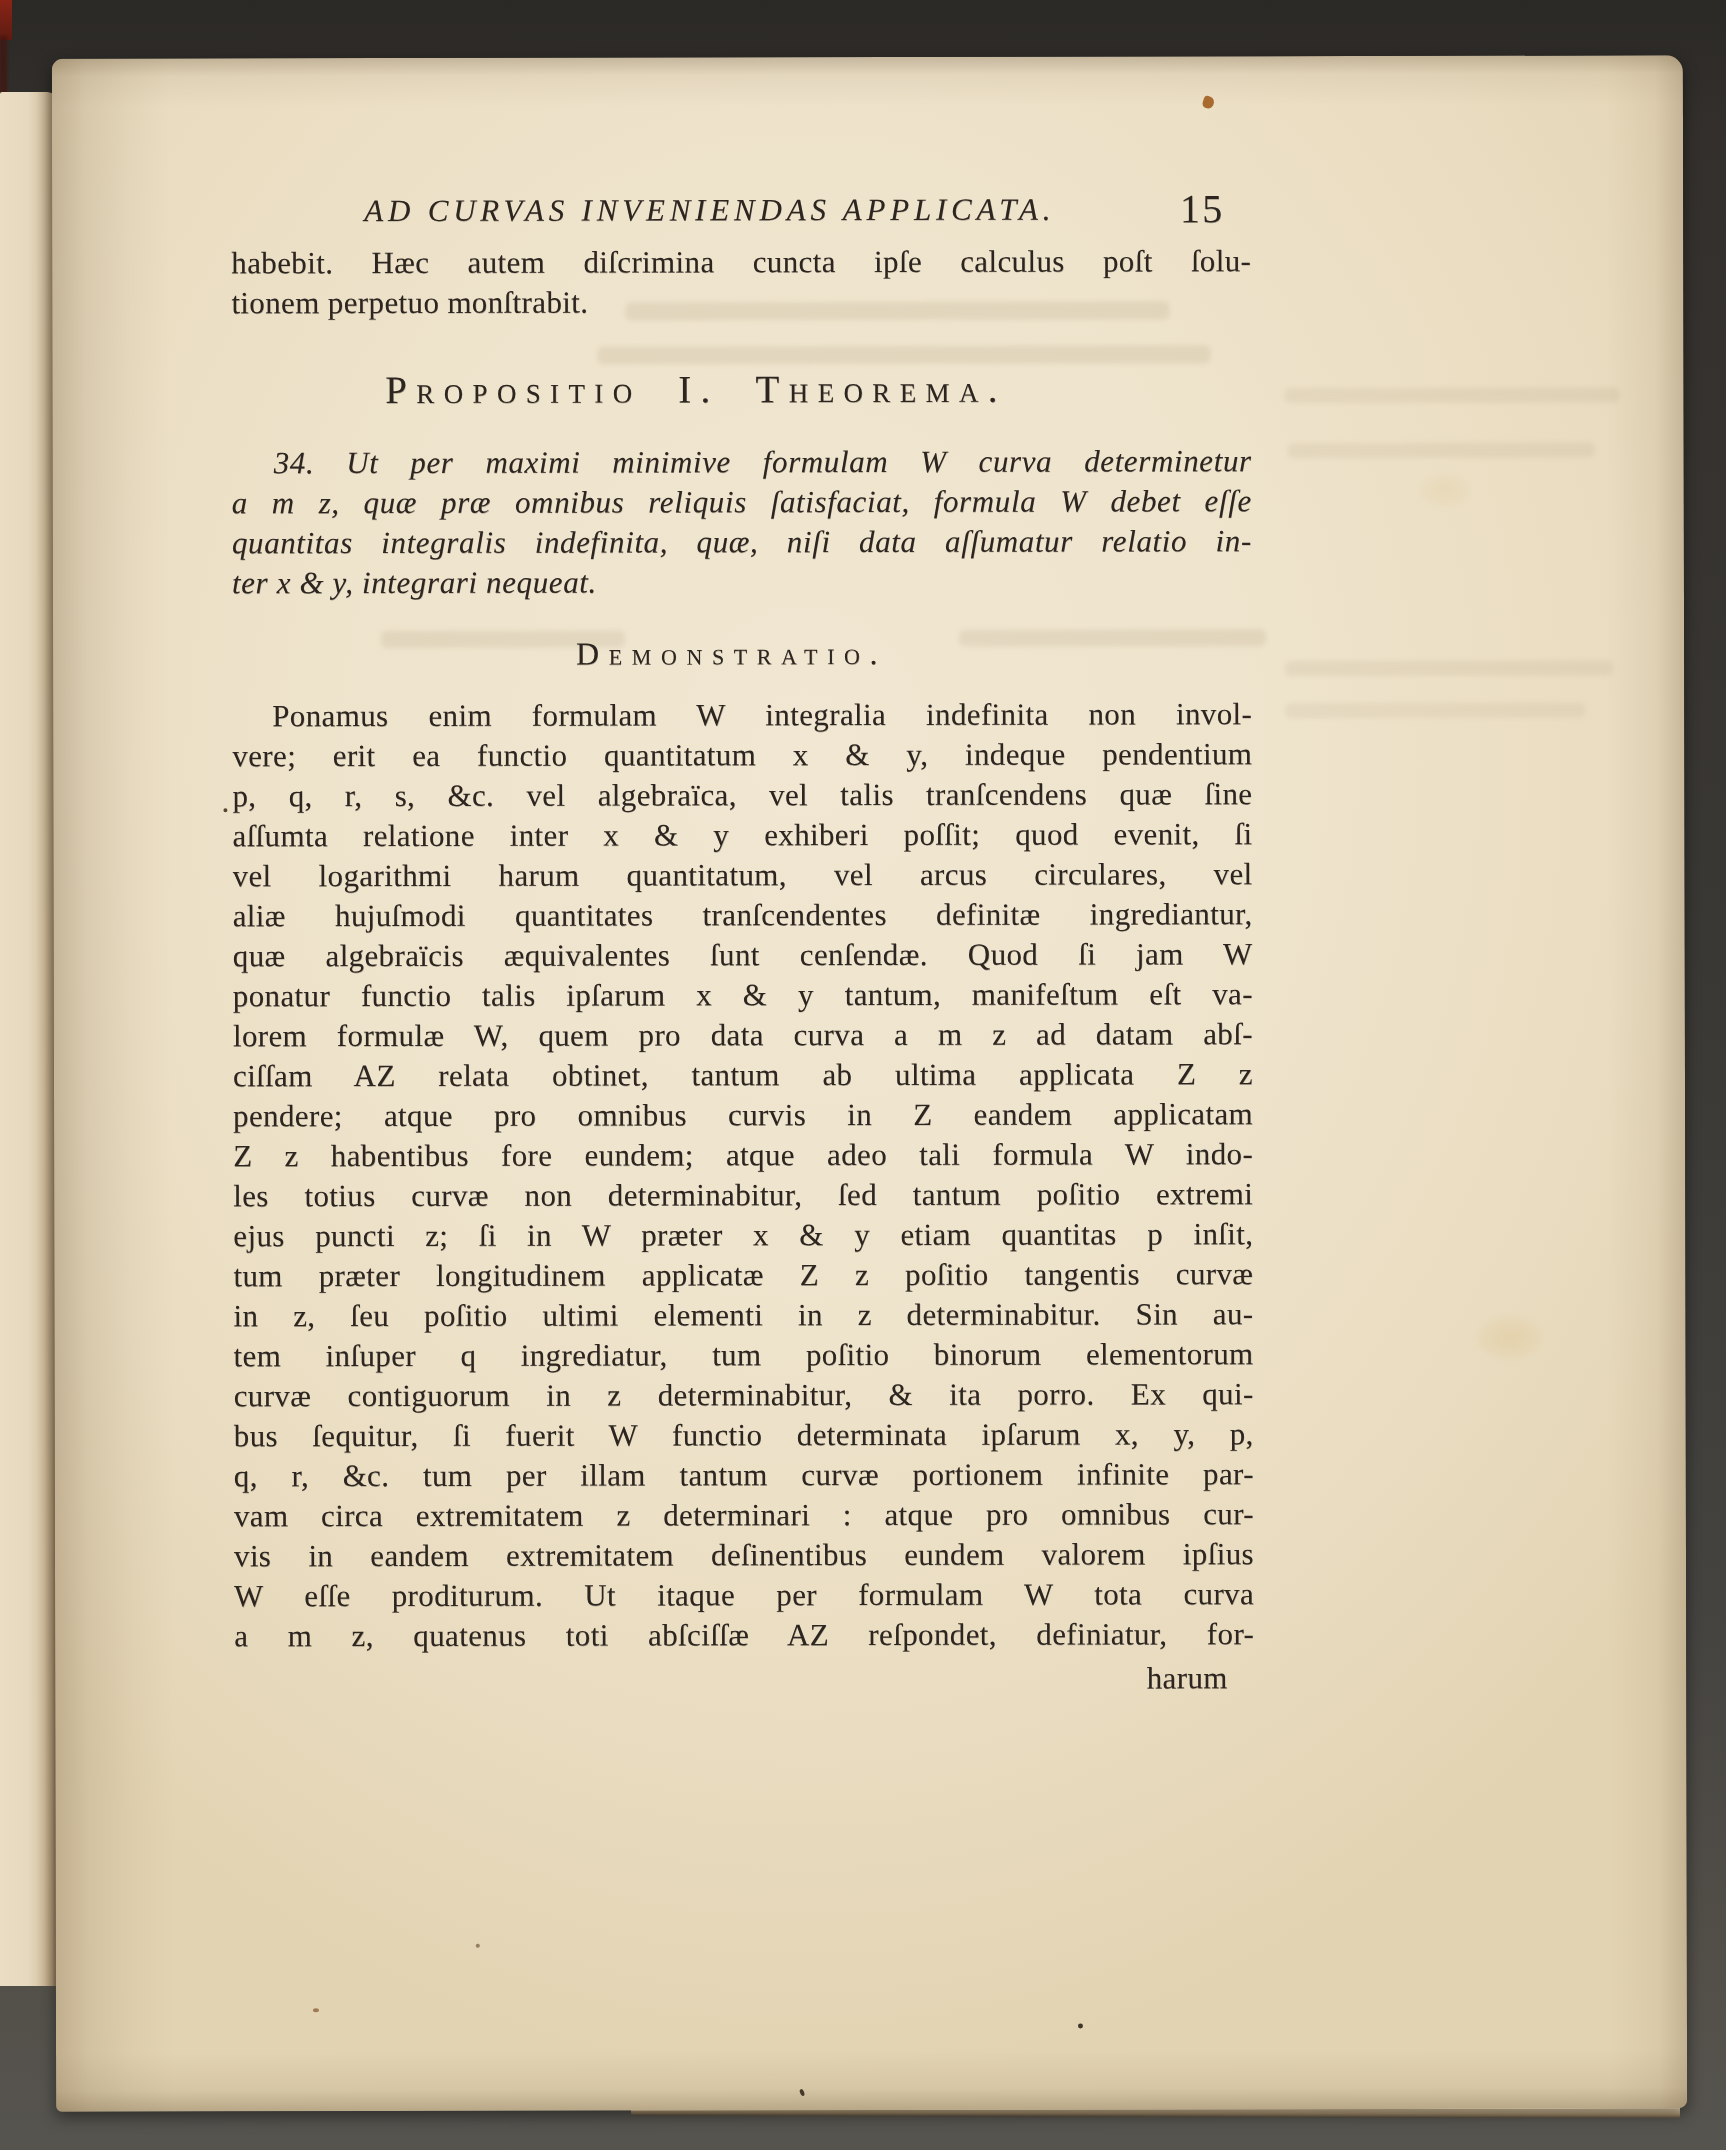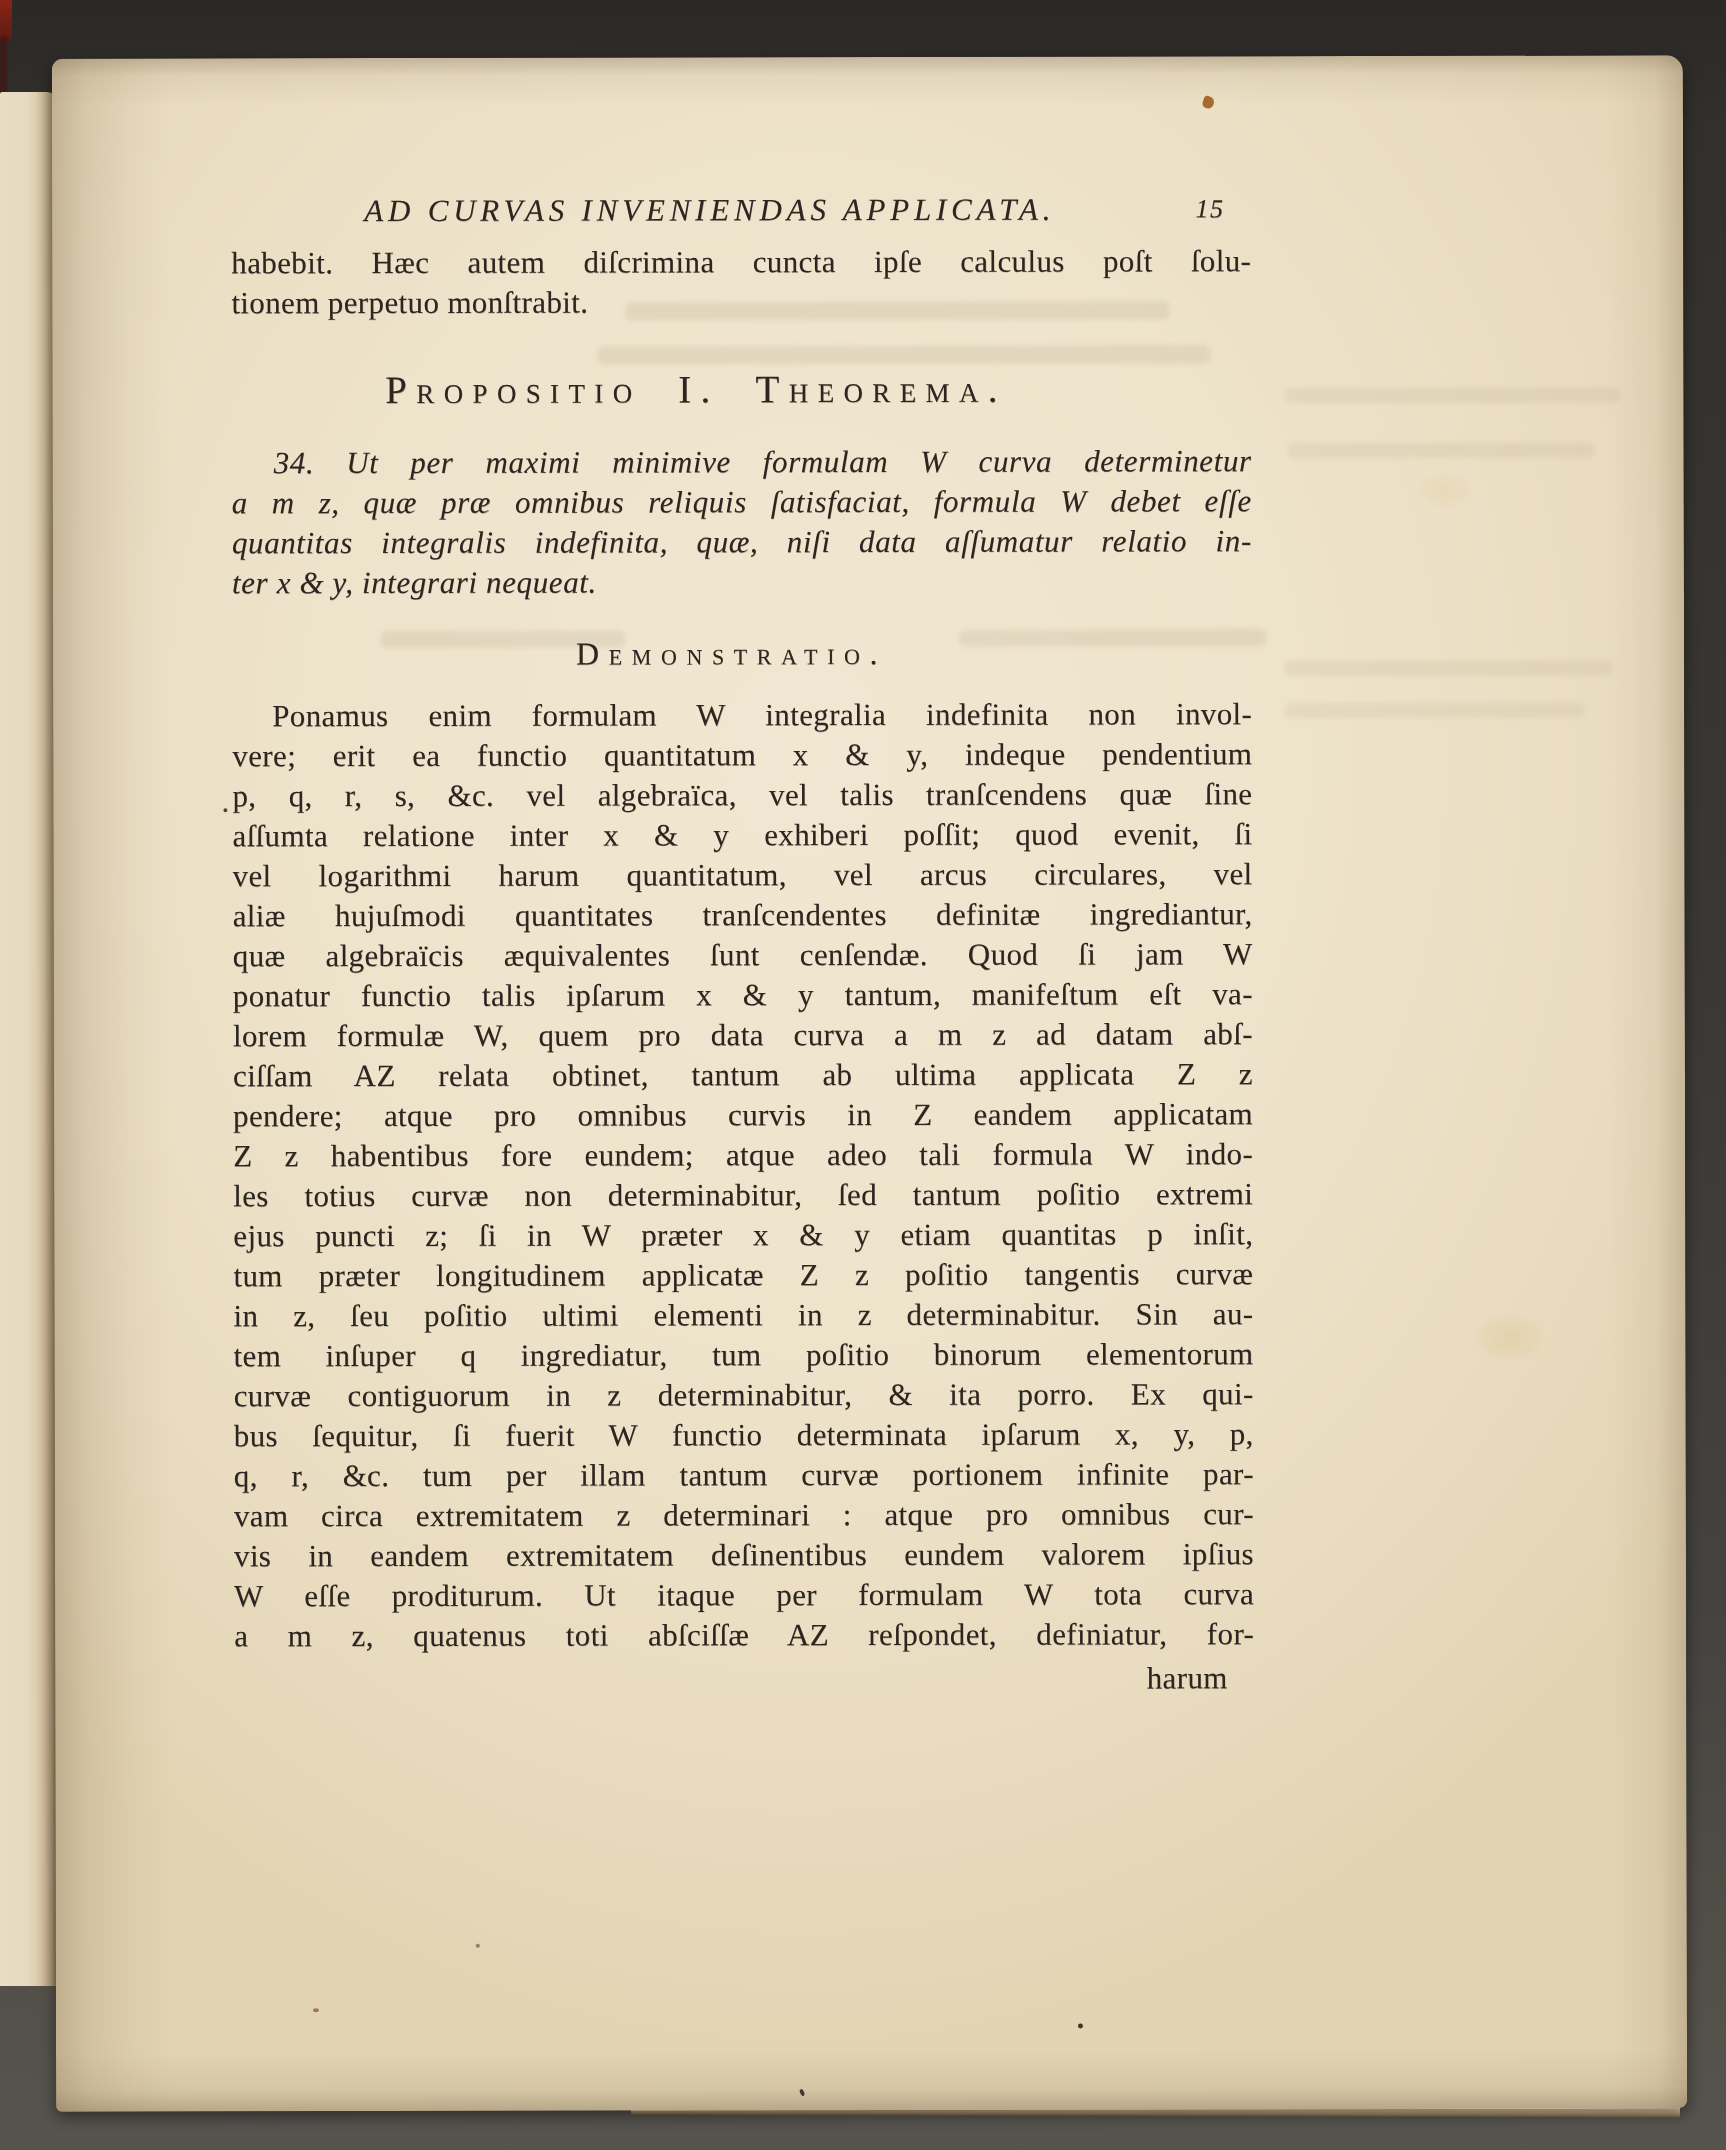--- a/index.html
+++ b/index.html
@@ -56,22 +56,22 @@
   .s6 { left:420px;  top:1886px; width:3.5px;  height:3.5px;  background:#6b5335; opacity:.65; }
   .s7 { left:1422px; top:1261px; width:66px; height:42px; background:radial-gradient(ellipse,#d9b97a,rgba(217,185,122,0)); opacity:.28; filter:blur(2.8px); }
   .s8 { left:1366px; top:418px;  width:52px; height:33px; background:radial-gradient(ellipse,#dcc089,rgba(220,192,137,0)); opacity:.22; filter:blur(2.8px); }
   
   .text-block { position:absolute; left:179px; top:135px; width:1020px; color:#2d2520; }
   .text-block * { margin:0; }
   .header-row { position:relative; height:36px; }
   .running-title { position:absolute; left:0; right:63px; text-align:center;
     font-style:italic; font-size:31px; letter-spacing:.155em; line-height:36px;
     text-shadow:0.3px 0.6px 0.5px rgba(45,37,30,.35); }
-  .page-number { position:absolute; right:26.5px; top:1.4px; font-size:26px; line-height:33px;
-    font-variant:small-caps; letter-spacing:.06em; text-shadow:0.3px 0.6px 0.5px rgba(45,37,30,.35);font-style:italic; }
+  .page-number { position:absolute; right:26.5px; top:1.4px; font-size:40px; line-height:33px;
+    font-variant:small-caps; letter-spacing:.06em; text-shadow:0.3px 0.6px 0.5px rgba(45,37,30,.35); }
   .para .line, .catchword-row { font-size:31px; line-height:40px; height:40px; overflow:hidden;
     letter-spacing:.012em; text-shadow:0.3px 0.6px 0.5px rgba(45,37,30,.32); }
   .para .line { text-align:justify; text-align-last:justify; }
   .intro { margin-top:14px; }
   .intro .line:last-child { text-align-last:left; }
   .prop-heading { margin-top:46px; font-weight:normal; font-variant:small-caps;
     font-size:39px; line-height:42px; letter-spacing:.24em; word-spacing:.45em;
     text-align:center; padding-right:91px; text-shadow:0.4px 0.7px 0.6px rgba(45,37,30,.35); }
   .theorem { margin-top:32px; font-style:italic; }
   .theorem .line { letter-spacing:.02em; }

